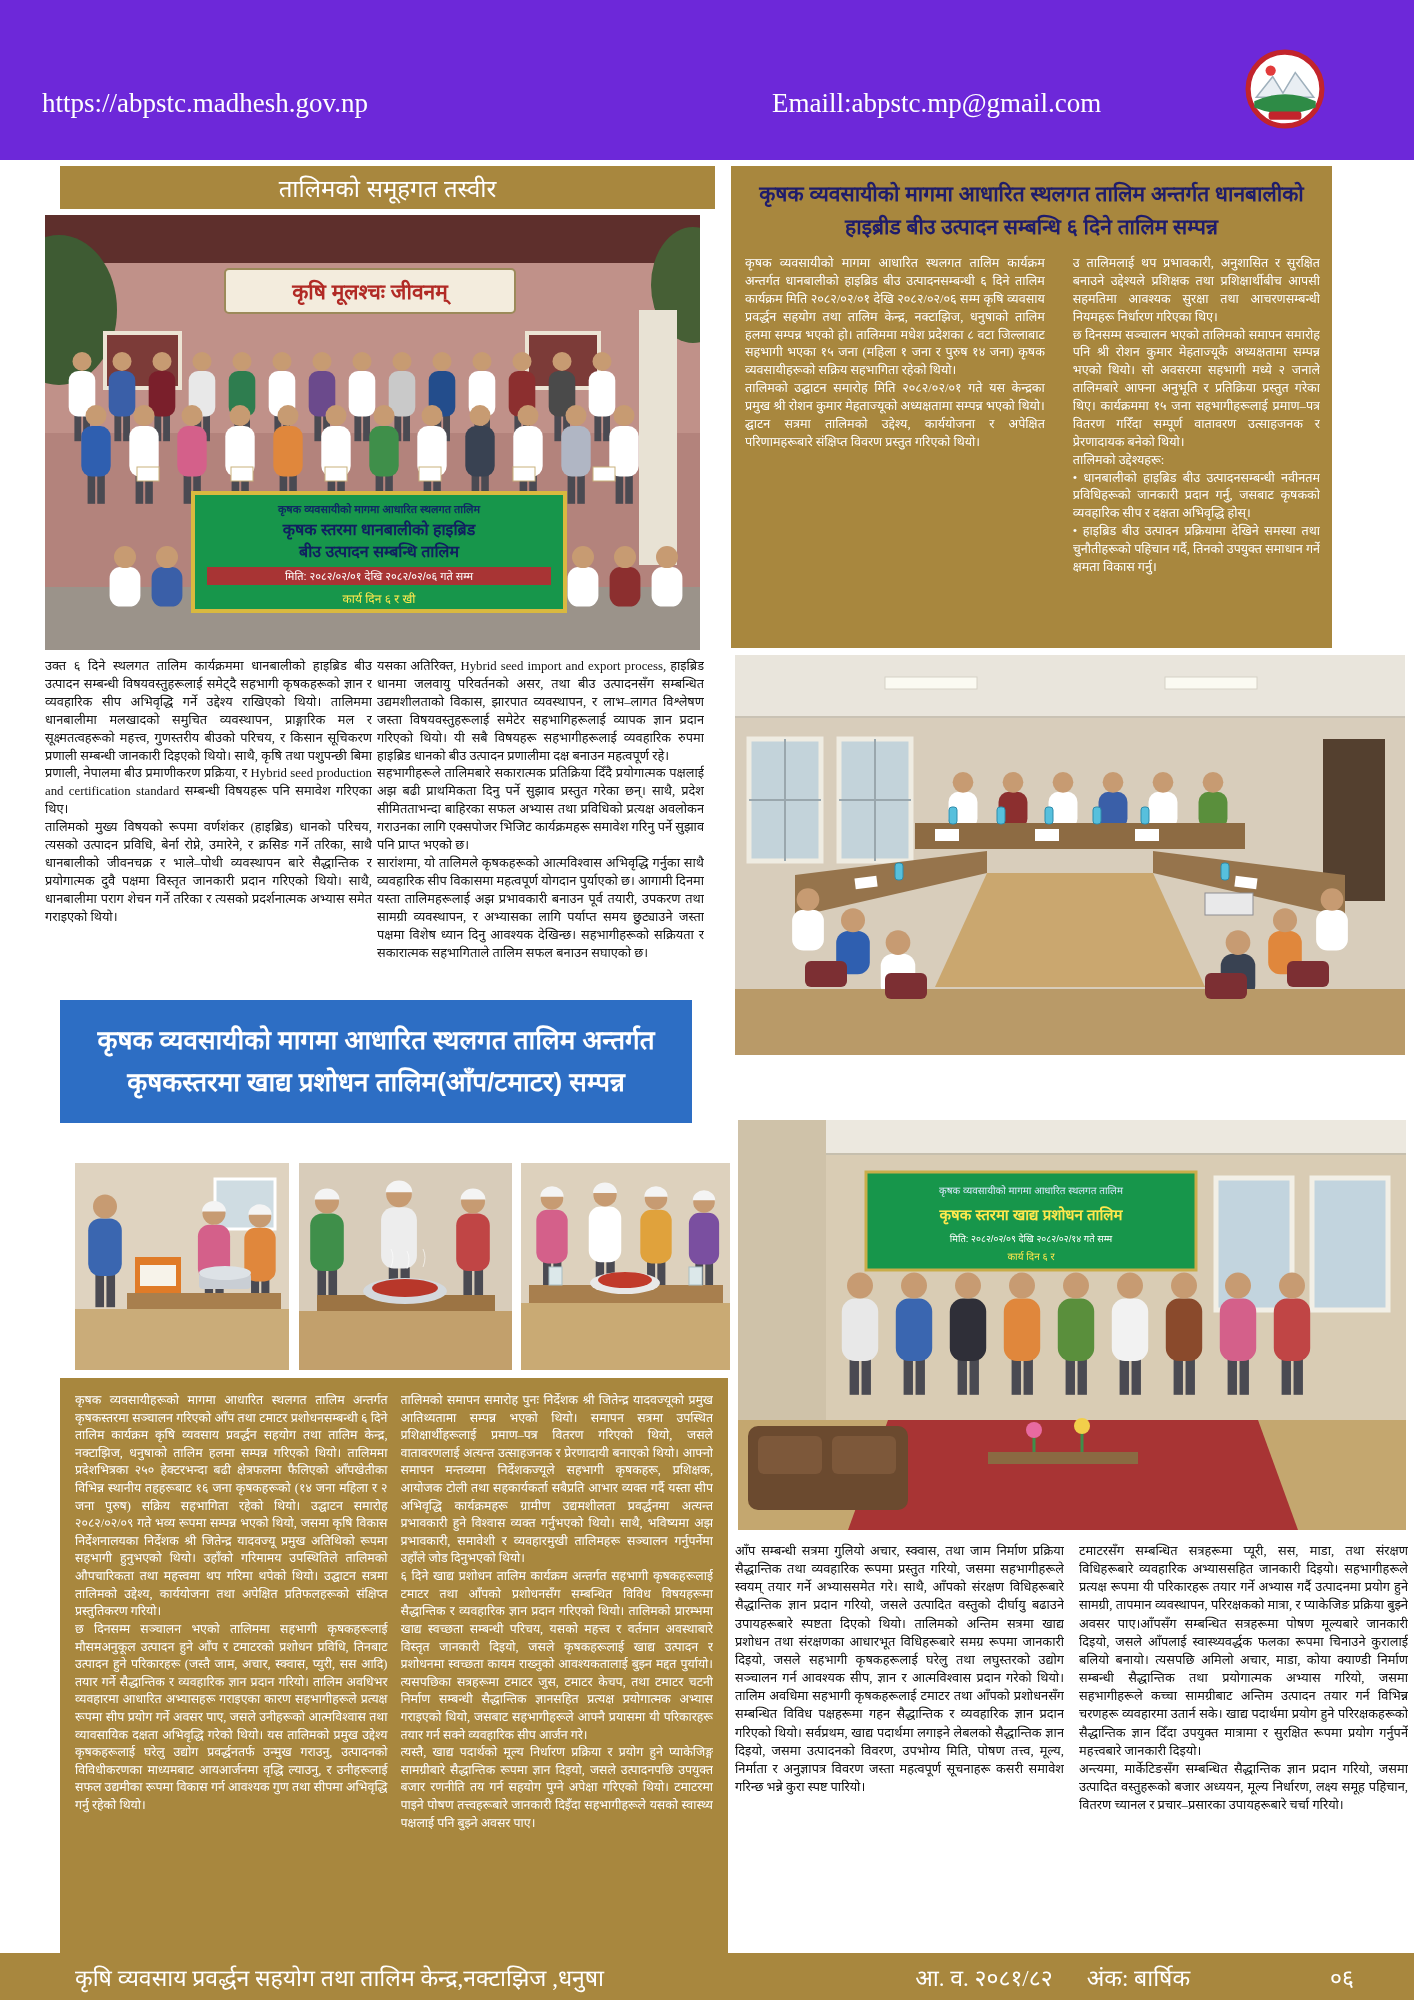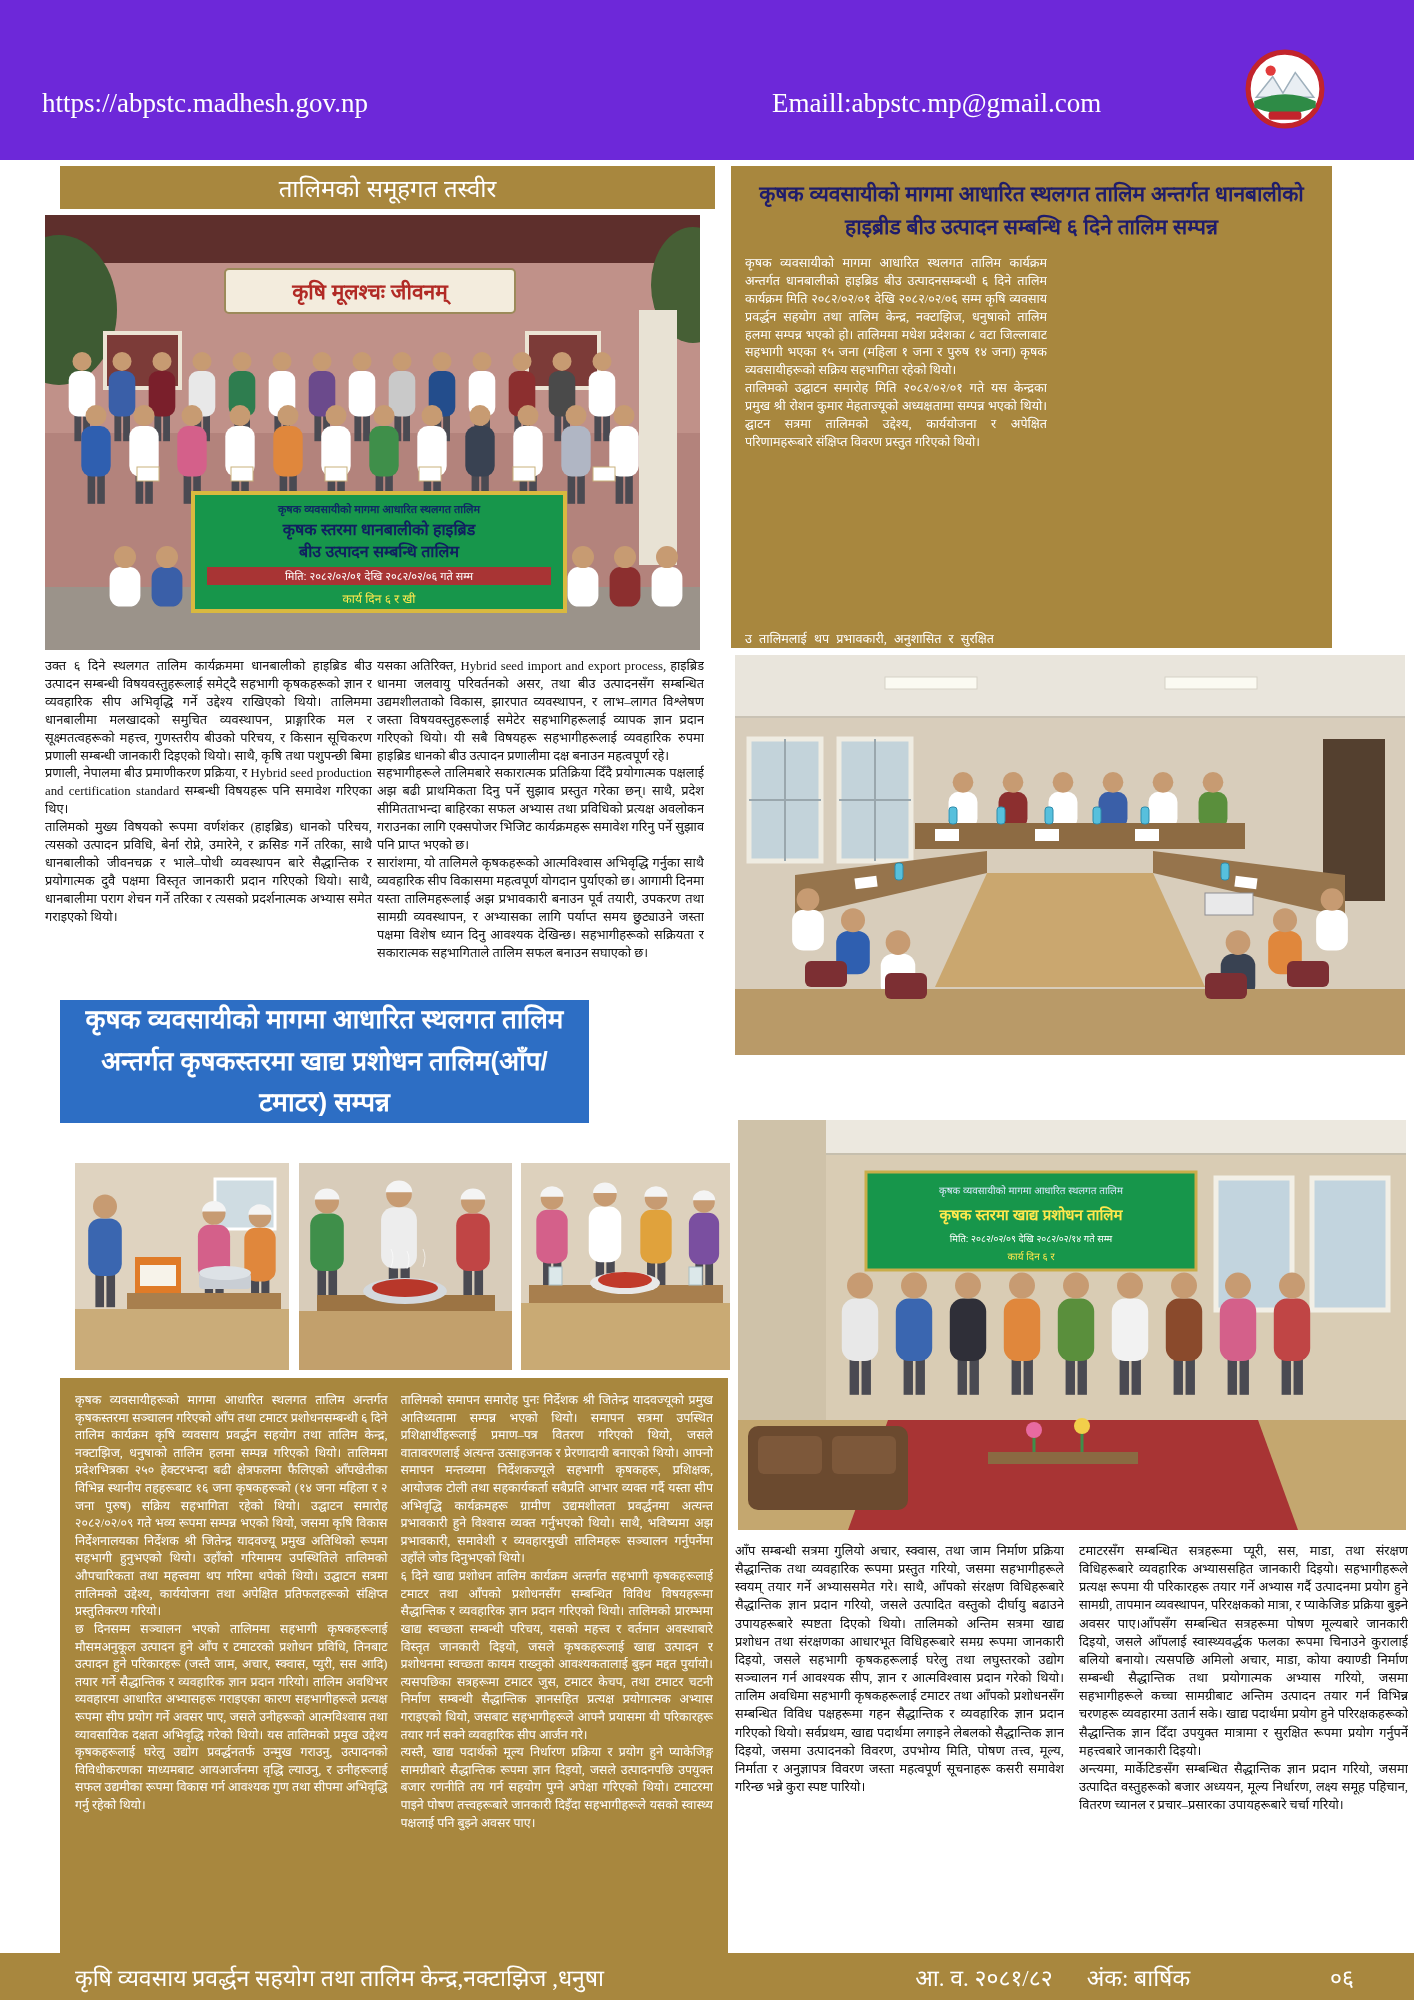--- a/index.html
+++ b/index.html
@@ -10,26 +10,26 @@
   .url{left:42px;top:88px;}
   .email{left:772px;top:88px;}
   .logo{left:1244px;top:48px;width:82px;height:82px;}
   .gold-strip{left:60px;top:166px;width:655px;height:43px;background:#a8873e;color:#fff;display:flex;align-items:center;justify-content:center;font-size:24px;}
   .photo1{left:45px;top:215px;width:655px;height:435px;}
   .col{font-family:"Liberation Serif",serif;text-align:justify;white-space:pre-line;overflow:hidden;}
   .left-cols{left:45px;top:658px;width:668px;height:340px;display:flex;gap:5px;overflow:hidden;}
   .left-cols .col{width:327px;font-size:12.8px;line-height:1.4;color:#141414;}
   .right-panel{left:731px;top:166px;width:601px;height:482px;background:#a8873e;box-sizing:border-box;}
   .right-title{padding:12px 20px 6px 20px;color:#1f1c6b;font-size:21px;font-weight:bold;text-align:center;line-height:1.55;font-family:"Liberation Sans",sans-serif;}
-  .right-cols{display:flex;gap:28px;padding:6px 12px 0 14px;flex-direction:column;}
+  .right-cols{display:flex;gap:28px;padding:6px 12px 0 14px;}
   .right-cols .col{color:#fff;font-size:12.6px;line-height:1.42;height:348px;}
   .rcol1{width:302px;}
   .rcol2{width:249px;}
   .photo2{left:735px;top:655px;width:670px;height:400px;}
-  .blue-title{left:60px;top:1000px;width:529px;height:123px;background:#2d6ec4;color:#fff;display:flex;align-items:center;justify-content:center;text-align:center;font-size:26px;font-weight:bold;line-height:1.6;padding:0 14px;box-sizing:border-box;}
+  .blue-title{left:60px;top:1000px;width:632px;height:123px;background:#2d6ec4;color:#fff;display:flex;align-items:center;justify-content:center;text-align:center;font-size:26px;font-weight:bold;line-height:1.6;padding:0 14px;box-sizing:border-box;}
   .photo-small{top:1163px;height:207px;}
   .p3{left:75px;width:214px;}
   .p4{left:299px;width:213px;}
   .p5{left:521px;width:209px;}
   .tan-panel{left:60px;top:1378px;width:668px;height:575px;background:#a8873e;box-sizing:border-box;}
   .tan-cols{display:flex;gap:13px;padding:14px 15px;}
   .tan-cols .col{width:313px;height:540px;color:#fff;font-size:12.4px;line-height:1.42;}
   .photo6{left:738px;top:1120px;width:668px;height:410px;}
   .br-cols{left:735px;top:1542px;width:673px;height:408px;display:flex;gap:15px;overflow:hidden;}
   .br-cols .col{width:329px;font-size:12.8px;line-height:1.42;color:#101010;}

